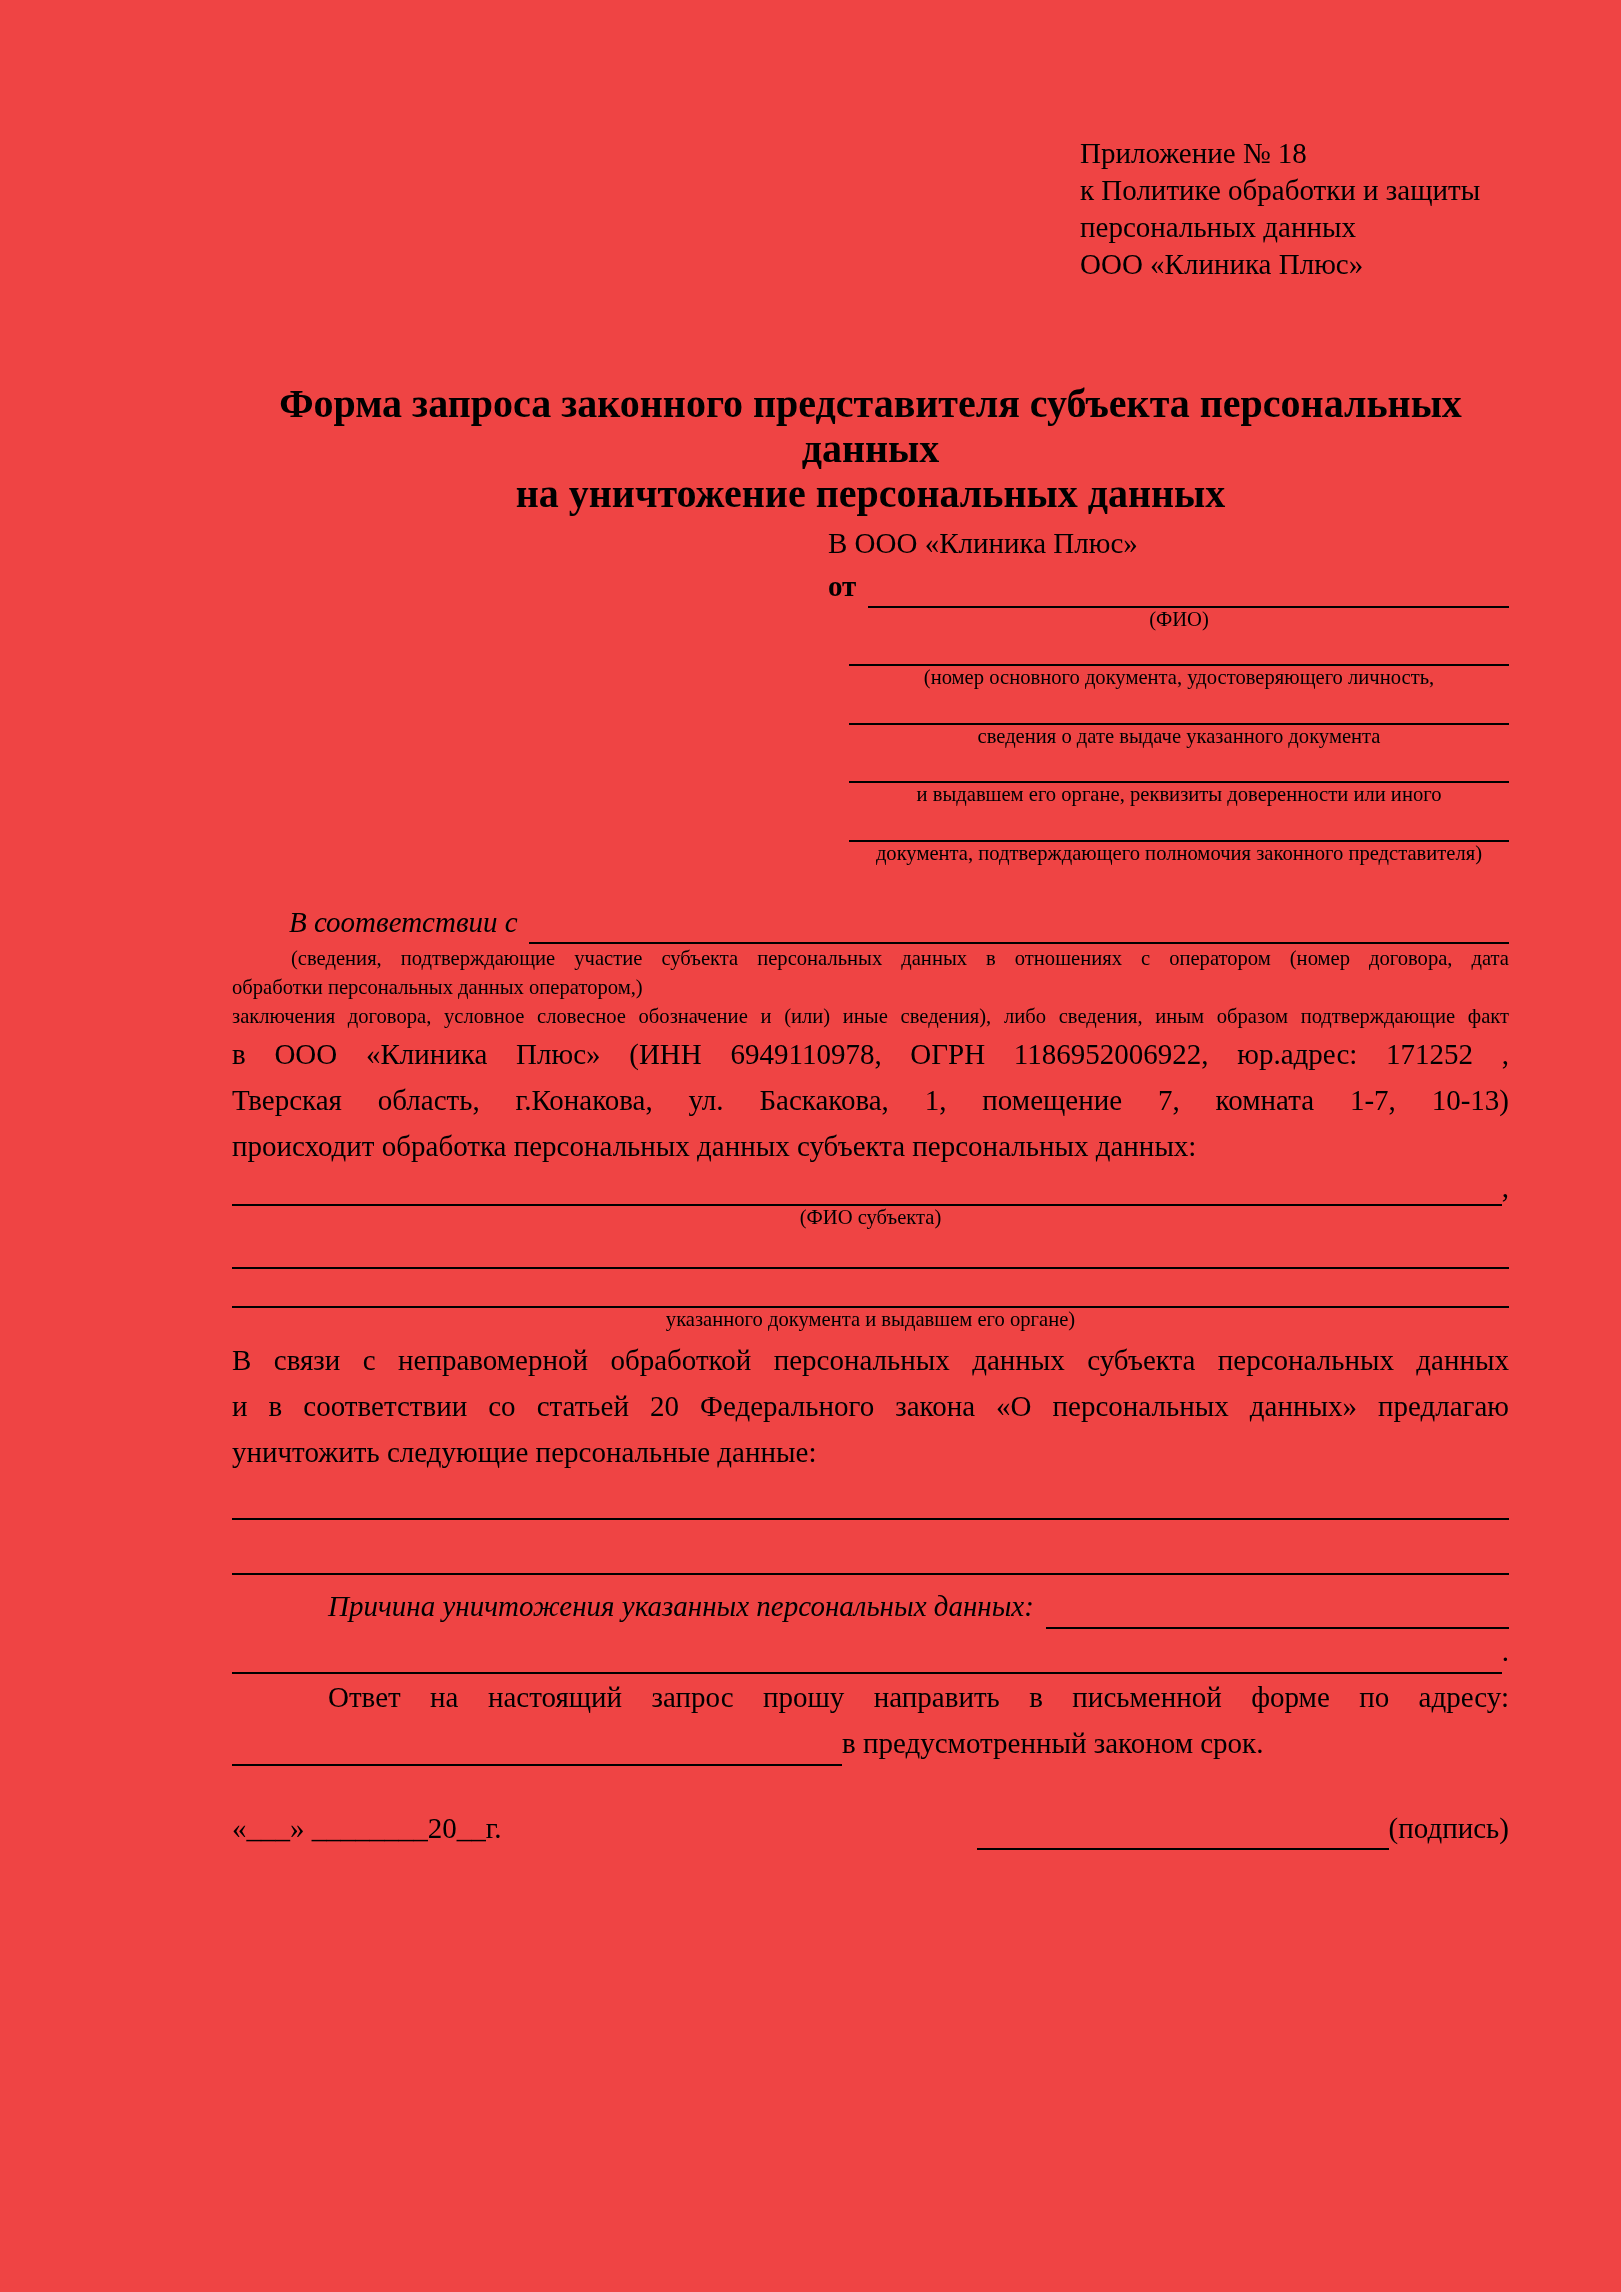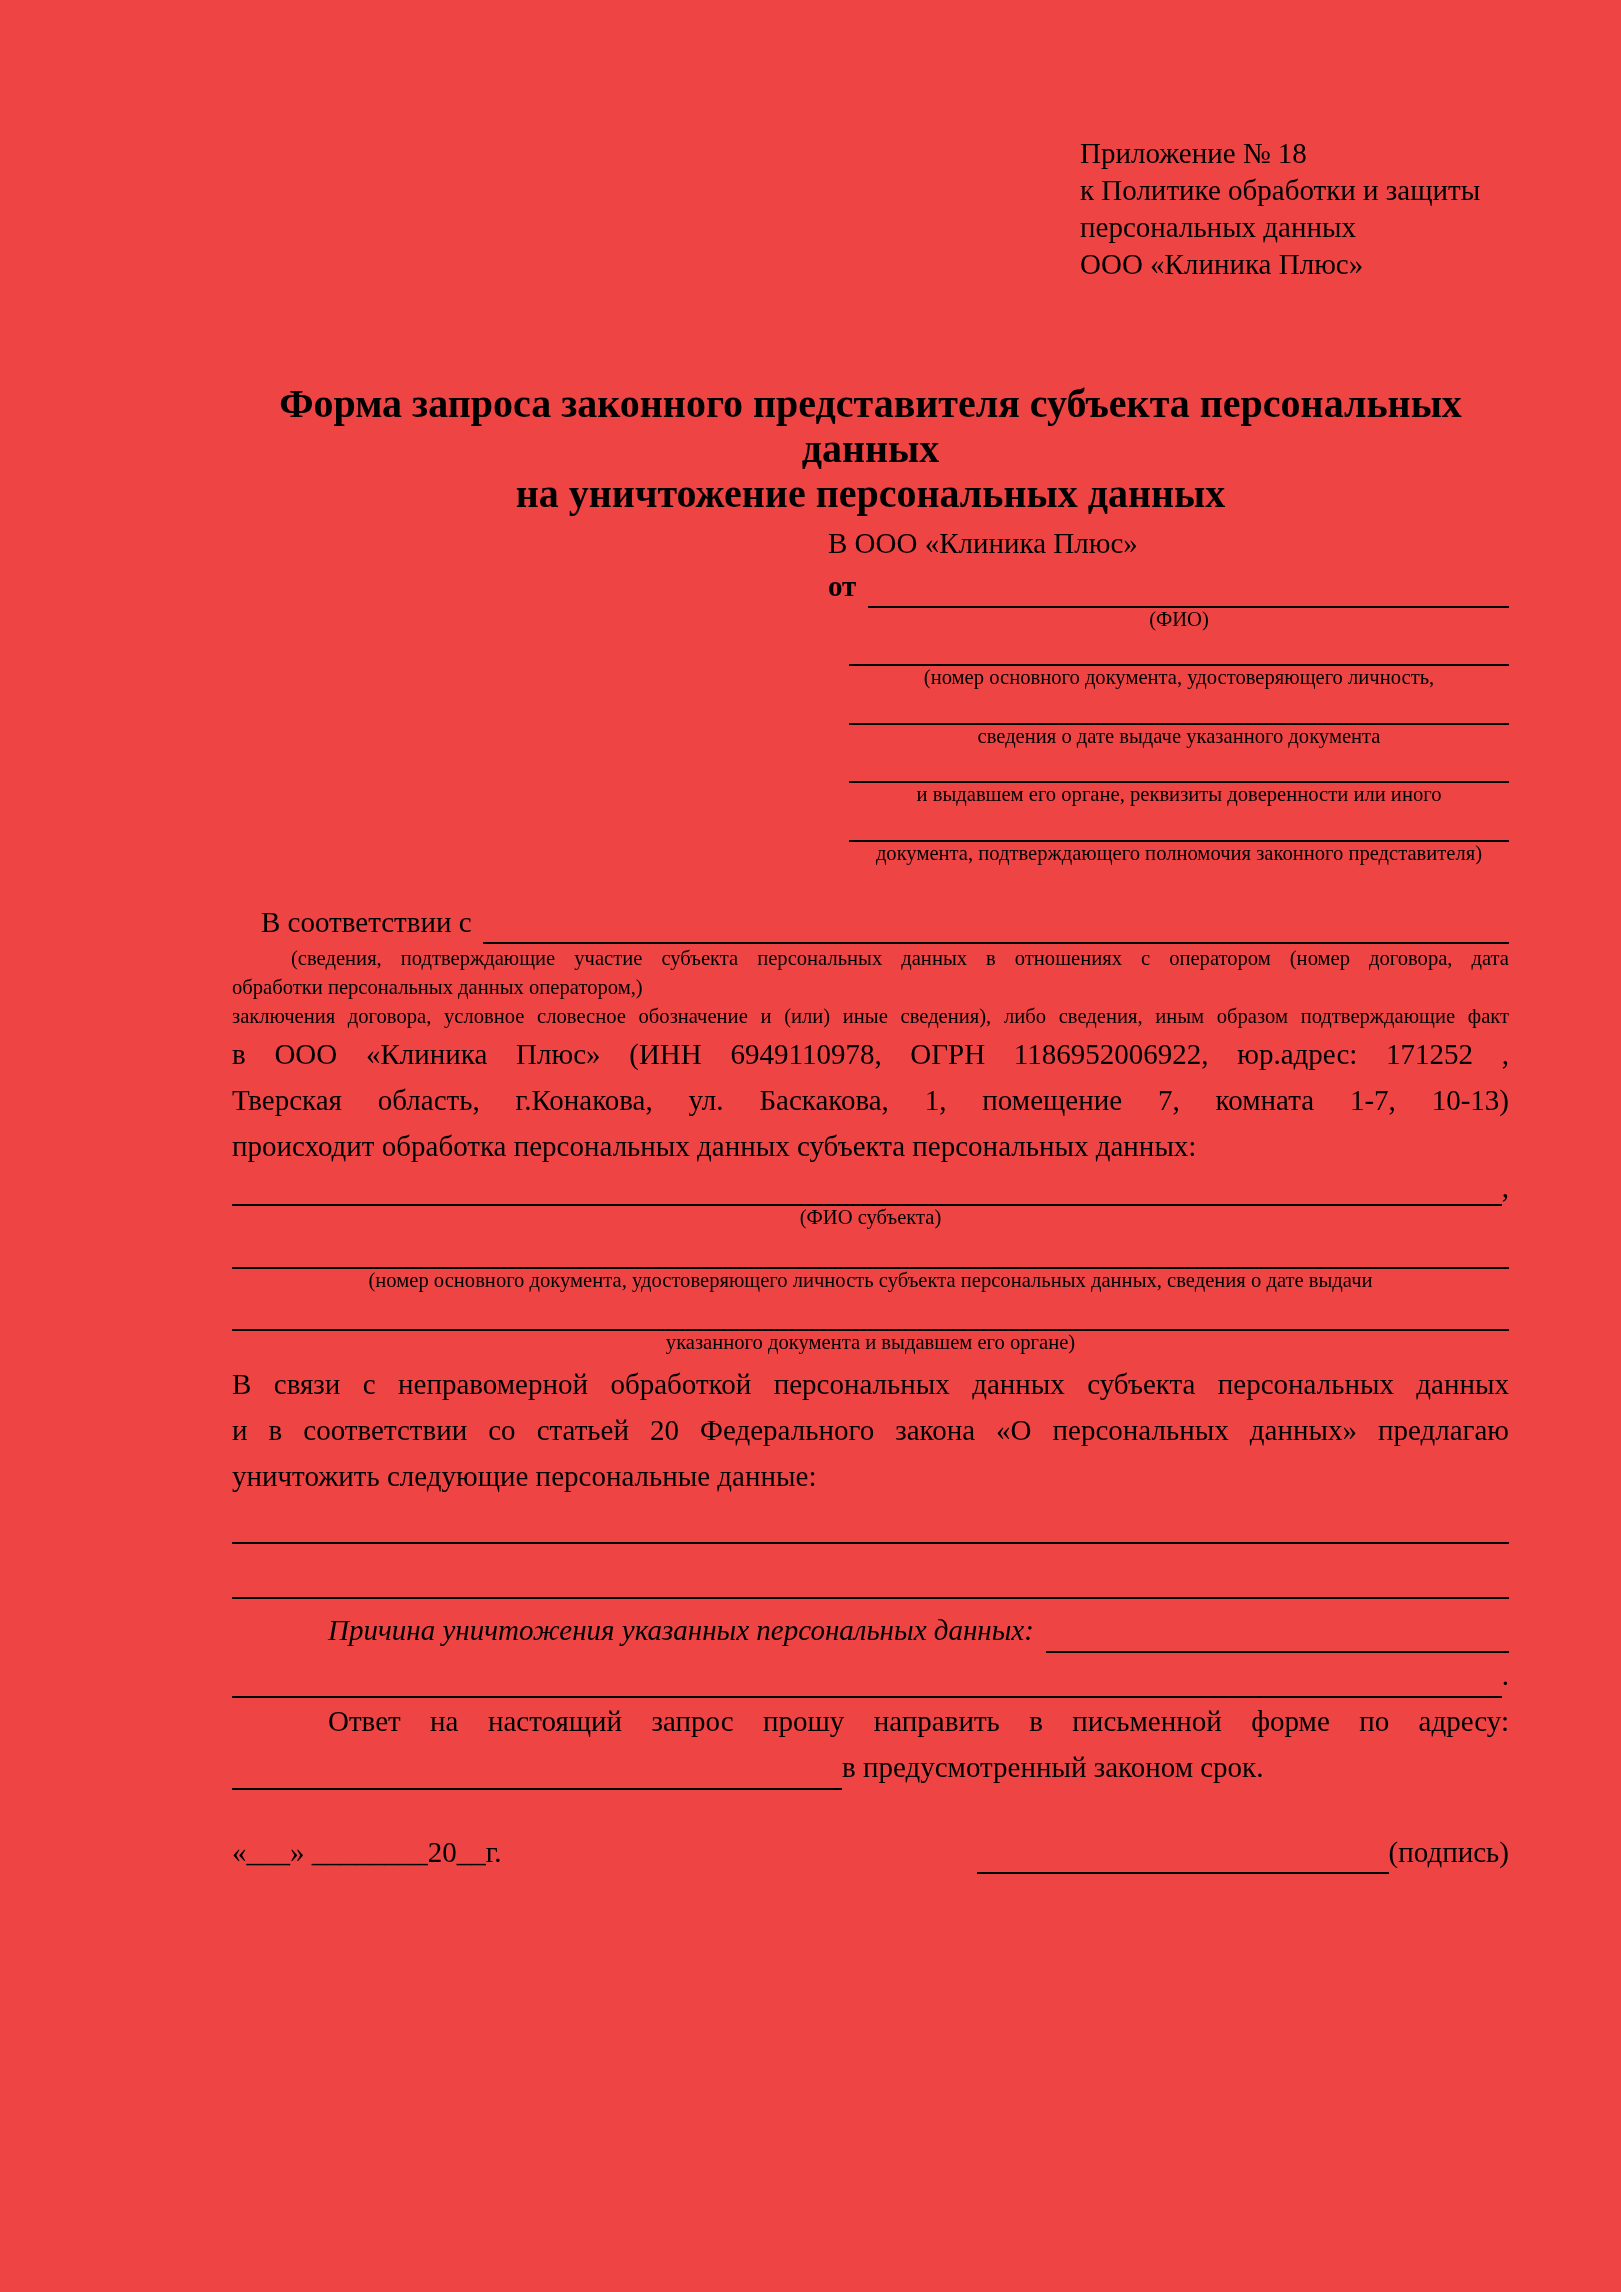--- a/index.html
+++ b/index.html
@@ -22,21 +22,21 @@
   
   .to-line { margin: 5.9px 0 0 596px; line-height: 43px; }
   .from-row { display: flex; margin-left: 596px; line-height: 43px; font-weight: bold; }
   .fline { flex: 1 1 auto; border-bottom: 2.9px solid #000; margin-left: 11.8px; }
   .fline.nogap { margin-left: 0; }
   .cap { font-size: 20.6px; line-height: 23.5px; text-align: center; }
   .cap-addr { margin-left: 617px; }
   .blank-addr { margin-left: 617px; height: 33px; border-bottom: 2.9px solid #000; }
   
   .acc-row { display: flex; margin-top: 35px; line-height: 44px; }
-  .acc-lead { margin-left: 29px; white-space: nowrap; }
+  .acc-lead { margin-left: 57px; white-space: nowrap; font-style: italic; }
   
   .fineprint { font-size: 20.6px; line-height: 29px; }
   .jline { text-align: justify; text-align-last: justify; }
   .jline.last { text-align-last: left; }
   .jline.ind60 { text-indent: 59px; }
   
   .bodypara { line-height: 46px; }
   .mt6 { margin-top: 5.9px; }
   
   .subj-row { display: flex; line-height: 37px; }
@@ -109,21 +109,20 @@
     <div class="jline last">происходит обработка персональных данных субъекта персональных данных:</div>
   </div>
 
   <div class="subj-row">
     <span class="fline nogap"></span>
     <span>,</span>
   </div>
   <div class="cap">(ФИО субъекта)</div>
 
   <div class="blank-full"></div>
-  <div class="cap">(номер основного документа, удостоверяющего личность субъекта персональных данных, сведения о дате выдачи</div>
 
   <div class="blank-full"></div>
   <div class="cap">указанного документа и выдавшем его органе)</div>
 
   <div class="bodypara mt6">
     <div class="jline">В связи с неправомерной обработкой персональных данных субъекта персональных данных</div>
     <div class="jline">и в соответствии со статьей 20 Федерального закона «О персональных данных» предлагаю</div>
     <div class="jline last">уничтожить следующие персональные данные:</div>
   </div>
 

